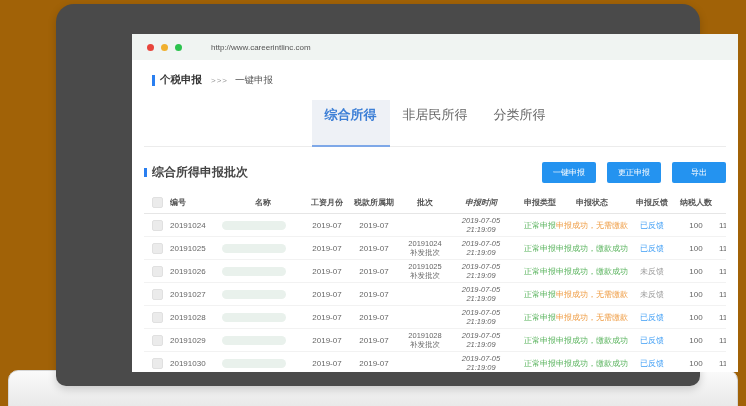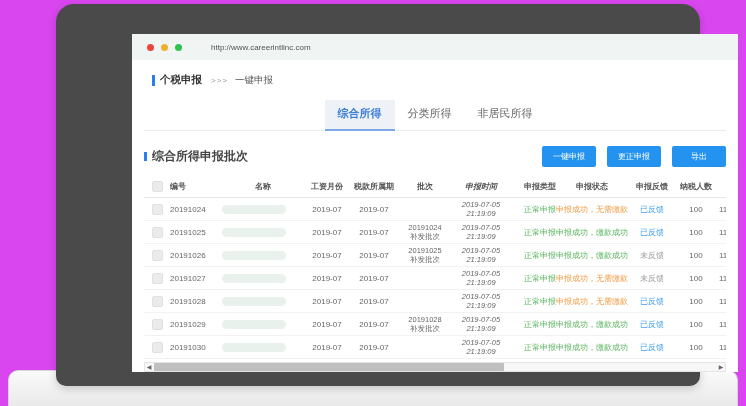--- a/index.html
+++ b/index.html
@@ -1,17 +1,17 @@
 <!DOCTYPE html>
 <html><head>
 <meta charset="utf-8">
 <style>
   * { margin:0; padding:0; box-sizing:border-box; }
   html,body { background:#e9e9e9; }
-  .stage { position:relative; width:746px; height:406px; background:#d946ef; overflow:hidden;
+  .stage { position:relative; width:746px; height:406px; background:#a16207; overflow:hidden;
            font-family:"Liberation Sans","DejaVu Sans",sans-serif; }
 
   
   .laptop-base { position:absolute; left:8px; top:370px; width:730px; height:60px;
                  background:linear-gradient(#fafafa,#dedede); border:1px solid #d6d6d6;
                  border-radius:10px 10px 20px 20px; }
   .laptop-screen { position:absolute; left:56px; top:4px; width:644px; height:382px;
                    background:#4a4a4a; border-radius:18px 18px 10px 10px;
                    box-shadow:0 3px 8px rgba(0,0,0,.18); }
   .window { position:absolute; left:76px; top:30px; width:606px; height:338px;
@@ -25,21 +25,21 @@
 
   
   .crumbs { display:flex; align-items:center; padding:13px 20px 0; }
   .vbar { width:3px; height:11px; background:#2a7ff0; }
   .crumb-title { font-size:10.5px; font-weight:bold; color:#333; margin-left:5px; }
   .crumb-sep { font-size:8px; color:#999; margin:0 7px 0 9px; letter-spacing:1px; }
   .crumb-page { font-size:9.5px; color:#555; }
 
   
   .tabs { display:flex; justify-content:center; margin:13px 12px 0; border-bottom:1px solid #ececec; }
-  .tab { font-size:11px; color:#666; padding:6px 13px 8px; cursor:pointer; }
+  .tab { font-size:13px; color:#666; padding:6px 13px 21px; cursor:pointer; }
   .tab.active { background:#eef1f6; color:#3d7fd6; font-weight:bold;
                 border-bottom:2px solid #7ea8e8; margin-bottom:-1px; }
 
   
   .panel { margin:9px 12px 0; }
   .panel-head { display:flex; align-items:center; padding:6px 0 9px; }
   .panel-title { font-size:12px; font-weight:bold; color:#444; margin-left:5px; }
   .panel-head .vbar { height:9px; }
   .spacer { flex:1; }
   .btn { font-size:8px; color:#fff; background:#2493f0; border:none; border-radius:2px;
@@ -99,22 +99,22 @@
 
       <div class="crumbs">
         <span class="vbar"></span>
         <span class="crumb-title">个税申报</span>
         <span class="crumb-sep">&gt;&gt;&gt;</span>
         <span class="crumb-page">一键申报</span>
       </div>
 
       <div class="tabs">
         <div class="tab active">综合所得</div>
+        <div class="tab">非居民所得</div>
         <div class="tab">分类所得</div>
-        <div class="tab">非居民所得</div>
       </div>
 
       <div class="panel">
         <div class="panel-head">
           <span class="vbar"></span>
           <span class="panel-title">综合所得申报批次</span>
           <span class="spacer"></span>
           <button class="btn">一键申报</button>
           <button class="btn">更正申报</button>
           <button class="btn">导出</button>

